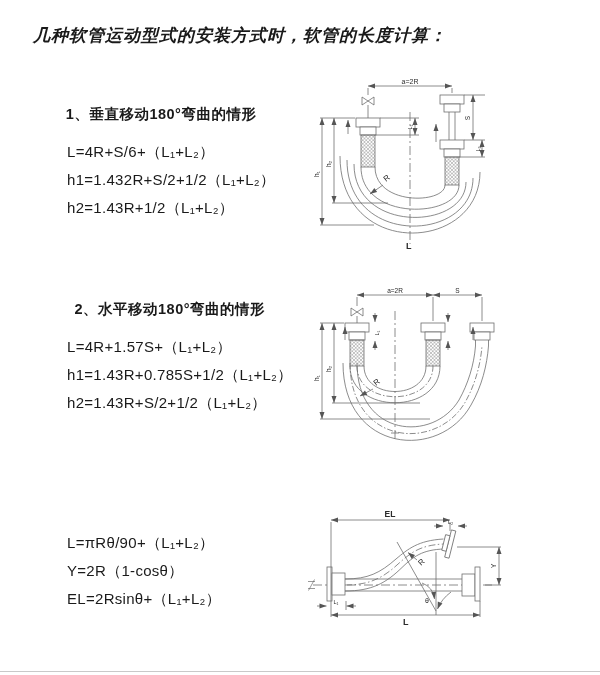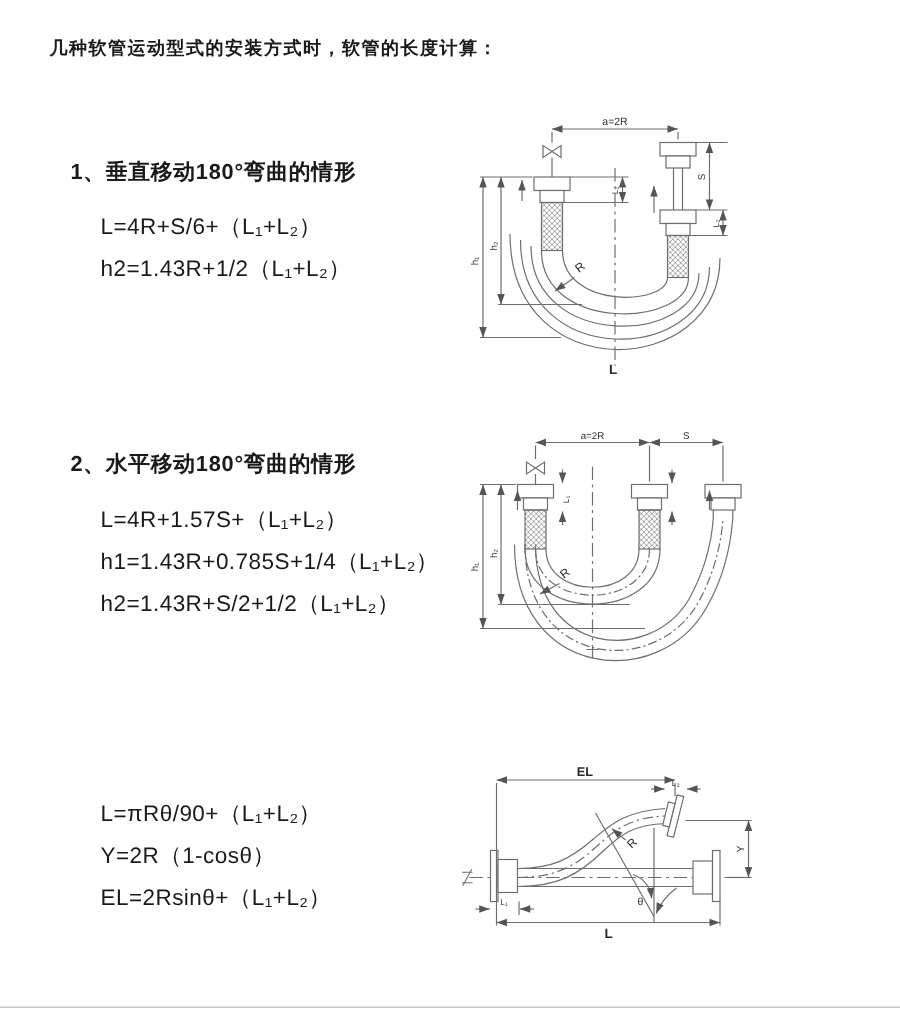--- a/index.html
+++ b/index.html
@@ -3,39 +3,40 @@
 <meta charset="utf-8">
 <style>
   html,body { margin:0; padding:0; }
   body {
     width:600px; height:675px; position:relative; background:#ffffff;
     font-family:"Liberation Sans","DejaVu Sans",sans-serif; color:#1a1a1a;
     overflow:hidden;
   }
   .title {
     position:absolute; left:33px; top:24px;
-    font-size:12px; font-weight:bold; letter-spacing:1px; white-space:nowrap;
+    font-size:17px; font-weight:bold; letter-spacing:1px; white-space:nowrap;font-style:italic;
   }
   .section { position:absolute; left:47px; }
-  .heading { font-size:14.5px; font-weight:bold; letter-spacing:0.5px; white-space:nowrap; }
+  .heading { font-size:14.5px; font-weight:bold; letter-spacing:0.5px; white-space:nowrap;text-align:center; }
   .formulas { margin:14px 0 0 20px; }
   .formula { font-size:15px; line-height:28px; letter-spacing:0.3px; white-space:nowrap; }
   svg.diag { position:absolute; }
   svg text { font-family:"Liberation Sans","DejaVu Sans",sans-serif; fill:#2b2b2b; stroke:none; }
   .page-edge { position:absolute; left:0; top:671px; width:600px; height:1px; background:#c9c9c9; }
 </style>
 </head>
 <body>
 
 <div class="title">几种软管运动型式的安装方式时，软管的长度计算：</div>
 
 <div class="section" style="top:105px;">
   <div class="heading">1、垂直移动180°弯曲的情形</div>
   <div class="formulas">
     <div class="formula">L=4R+S/6+（L₁+L₂）</div>
+    <div class="formula">h1=1.432R+S/2+1/2（L₁+L₂）</div>
     <div class="formula">h2=1.43R+1/2（L₁+L₂）</div>
   </div>
 </div>
 
 <svg class="diag" style="left:312px; top:72px;" width="210" height="185" viewBox="0 0 210 185">
   <defs>
     <pattern id="hatch1" width="3.5" height="3.5" patternUnits="userSpaceOnUse">
       <path d="M0,3.5 L3.5,0 M0,0 L3.5,3.5" stroke="#8a8a8a" stroke-width="0.5"></path>
     </pattern>
     <marker id="ar1" viewBox="0 0 8 6" markerWidth="8" markerHeight="6" refX="7.5" refY="3" orient="auto-start-reverse" markerUnits="userSpaceOnUse">
@@ -105,21 +106,21 @@
     <text transform="rotate(-90 167.5 77)" x="167.5" y="77" text-anchor="middle" font-size="5.5">L₂</text>
     <text transform="rotate(-38 74 110)" x="74" y="110" font-size="8">R</text>
     <text x="94" y="177" font-size="9" font-weight="bold">L</text>
   </g>
 </svg>
 
 <div class="section" style="top:300px;">
   <div class="heading">2、水平移动180°弯曲的情形</div>
   <div class="formulas">
     <div class="formula">L=4R+1.57S+（L₁+L₂）</div>
-    <div class="formula">h1=1.43R+0.785S+1/4（L₁+L₂）</div>
+    <div class="formula">h1=1.43R+0.785S+1/2（L₁+L₂）</div>
     <div class="formula">h2=1.43R+S/2+1/2（L₁+L₂）</div>
   </div>
 </div>
 
 <svg class="diag" style="left:312px; top:283px;" width="218" height="170" viewBox="0 0 218 170">
   <defs>
     <pattern id="hatch2" width="3.5" height="3.5" patternUnits="userSpaceOnUse">
       <path d="M0,3.5 L3.5,0 M0,0 L3.5,3.5" stroke="#8a8a8a" stroke-width="0.5"></path>
     </pattern>
     <marker id="ar2" viewBox="0 0 8 6" markerWidth="8" markerHeight="6" refX="7.5" refY="3" orient="auto-start-reverse" markerUnits="userSpaceOnUse">

